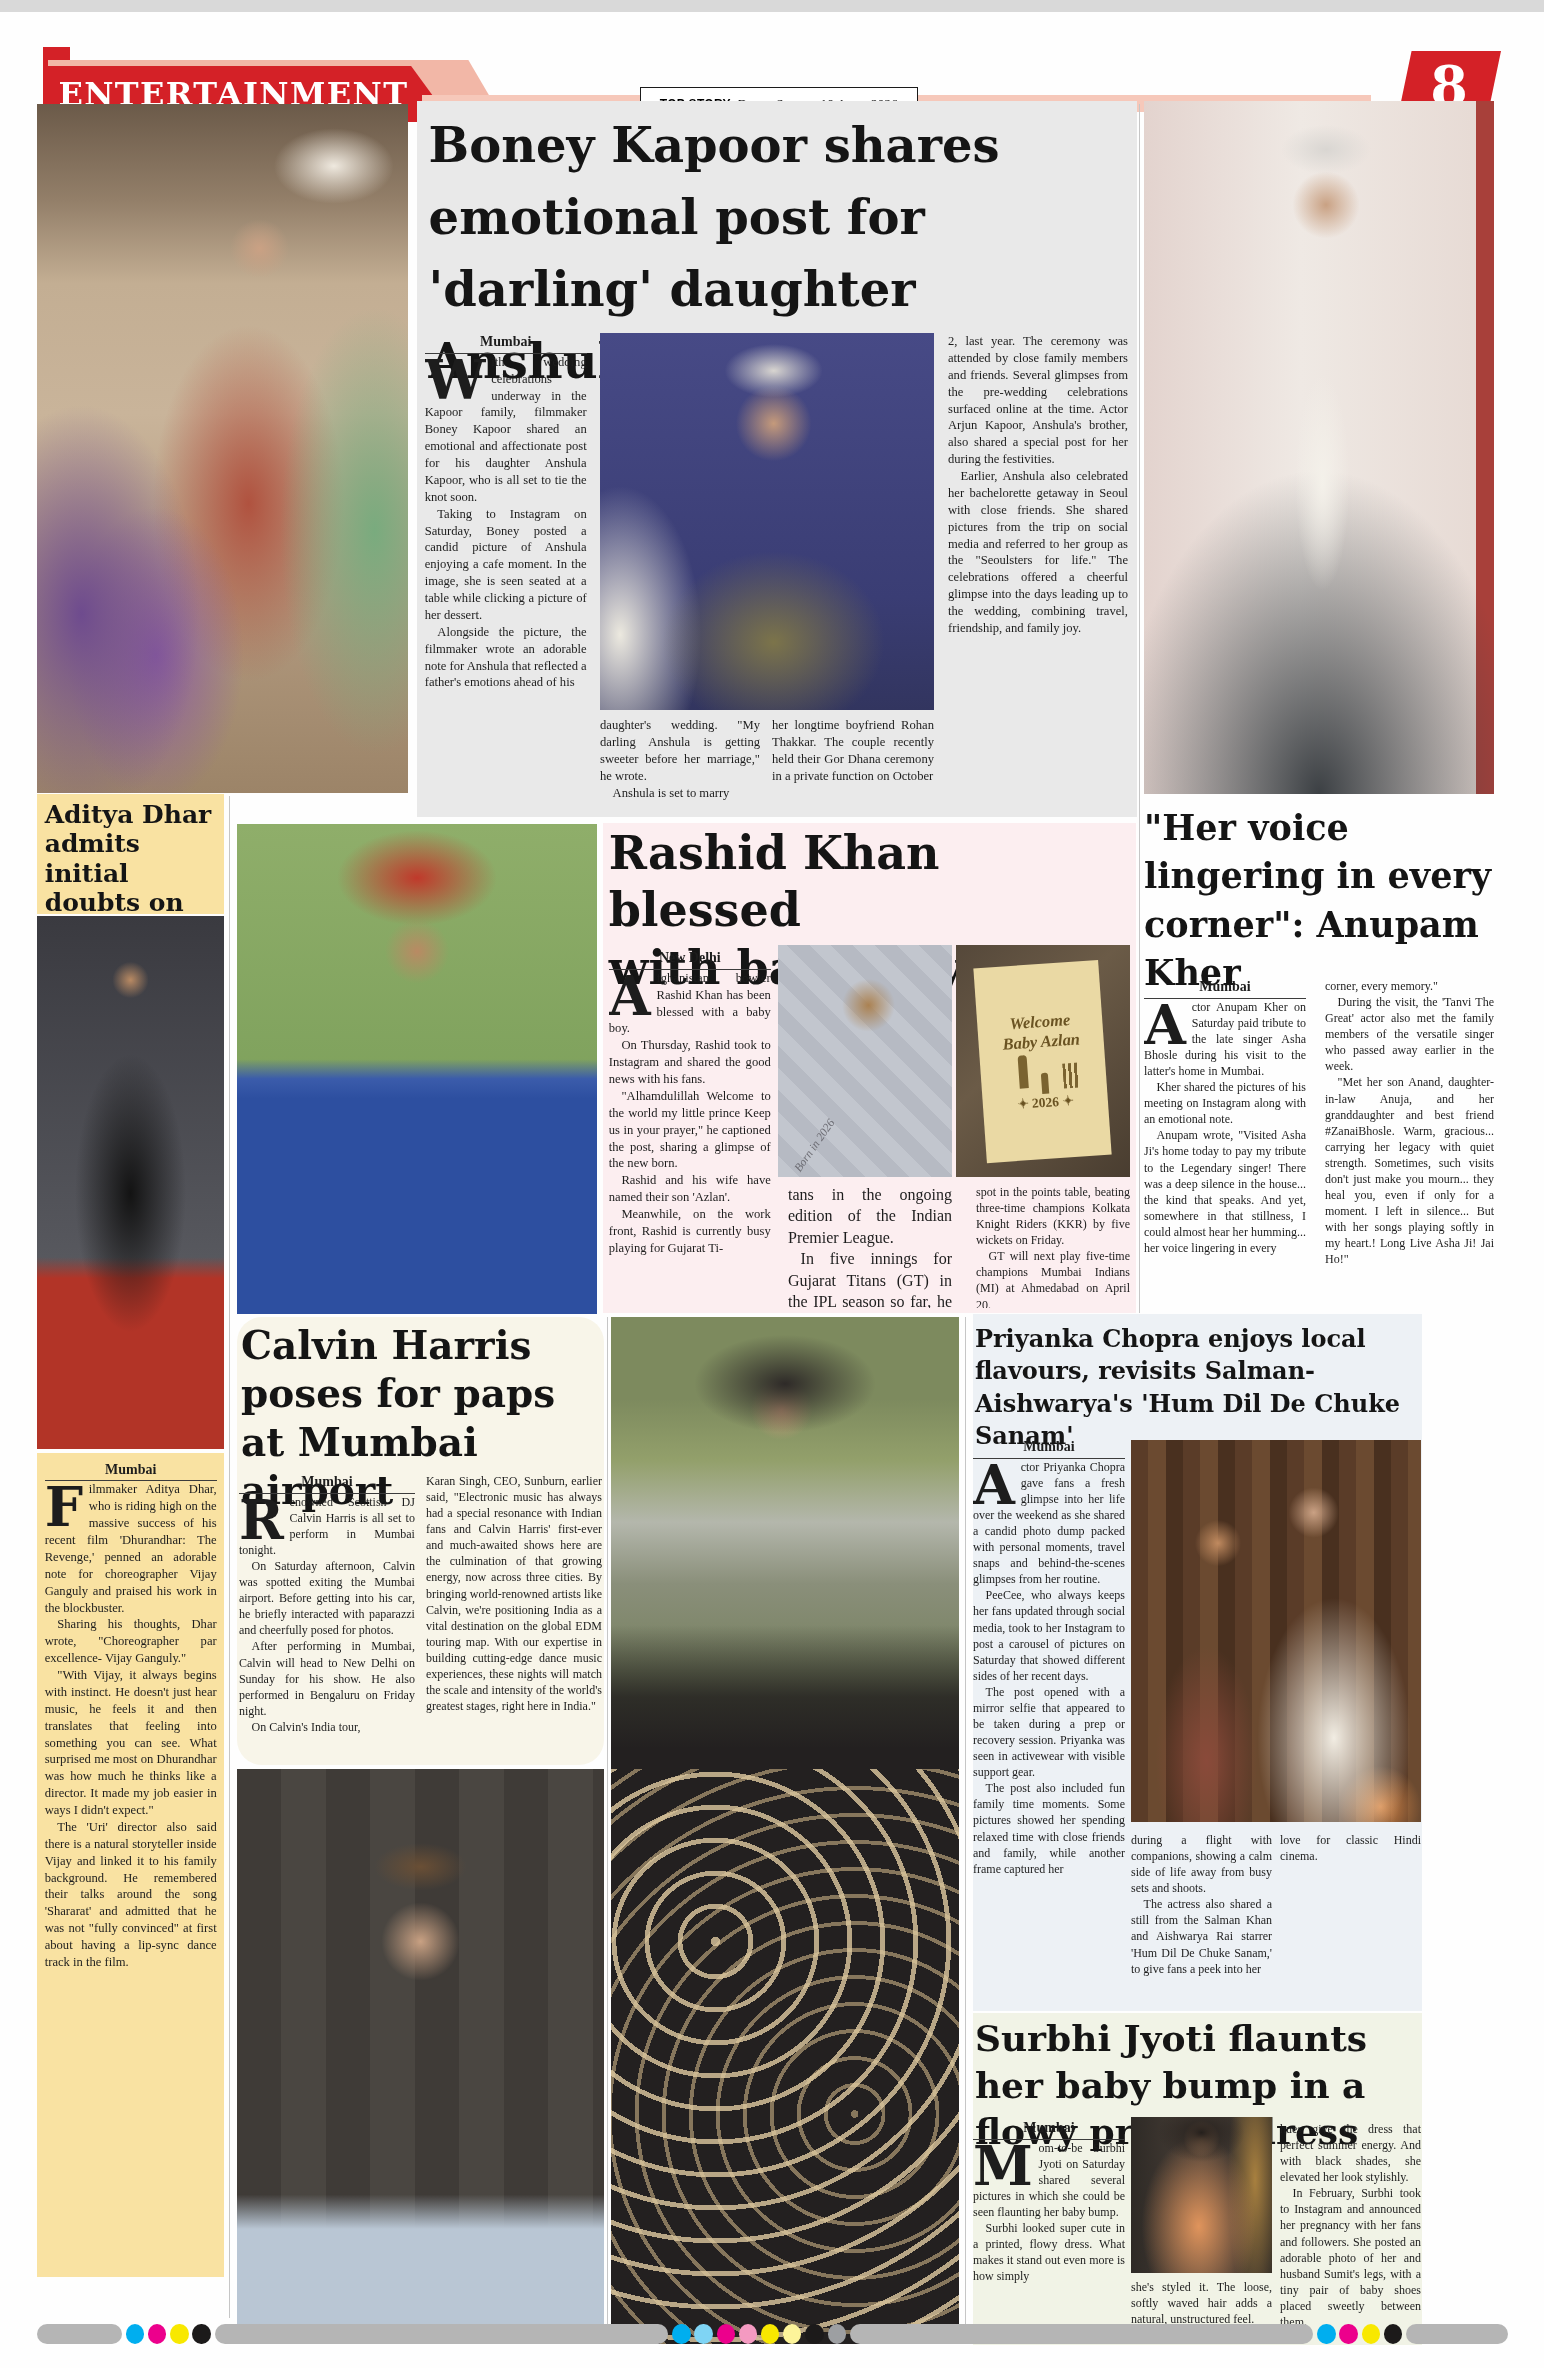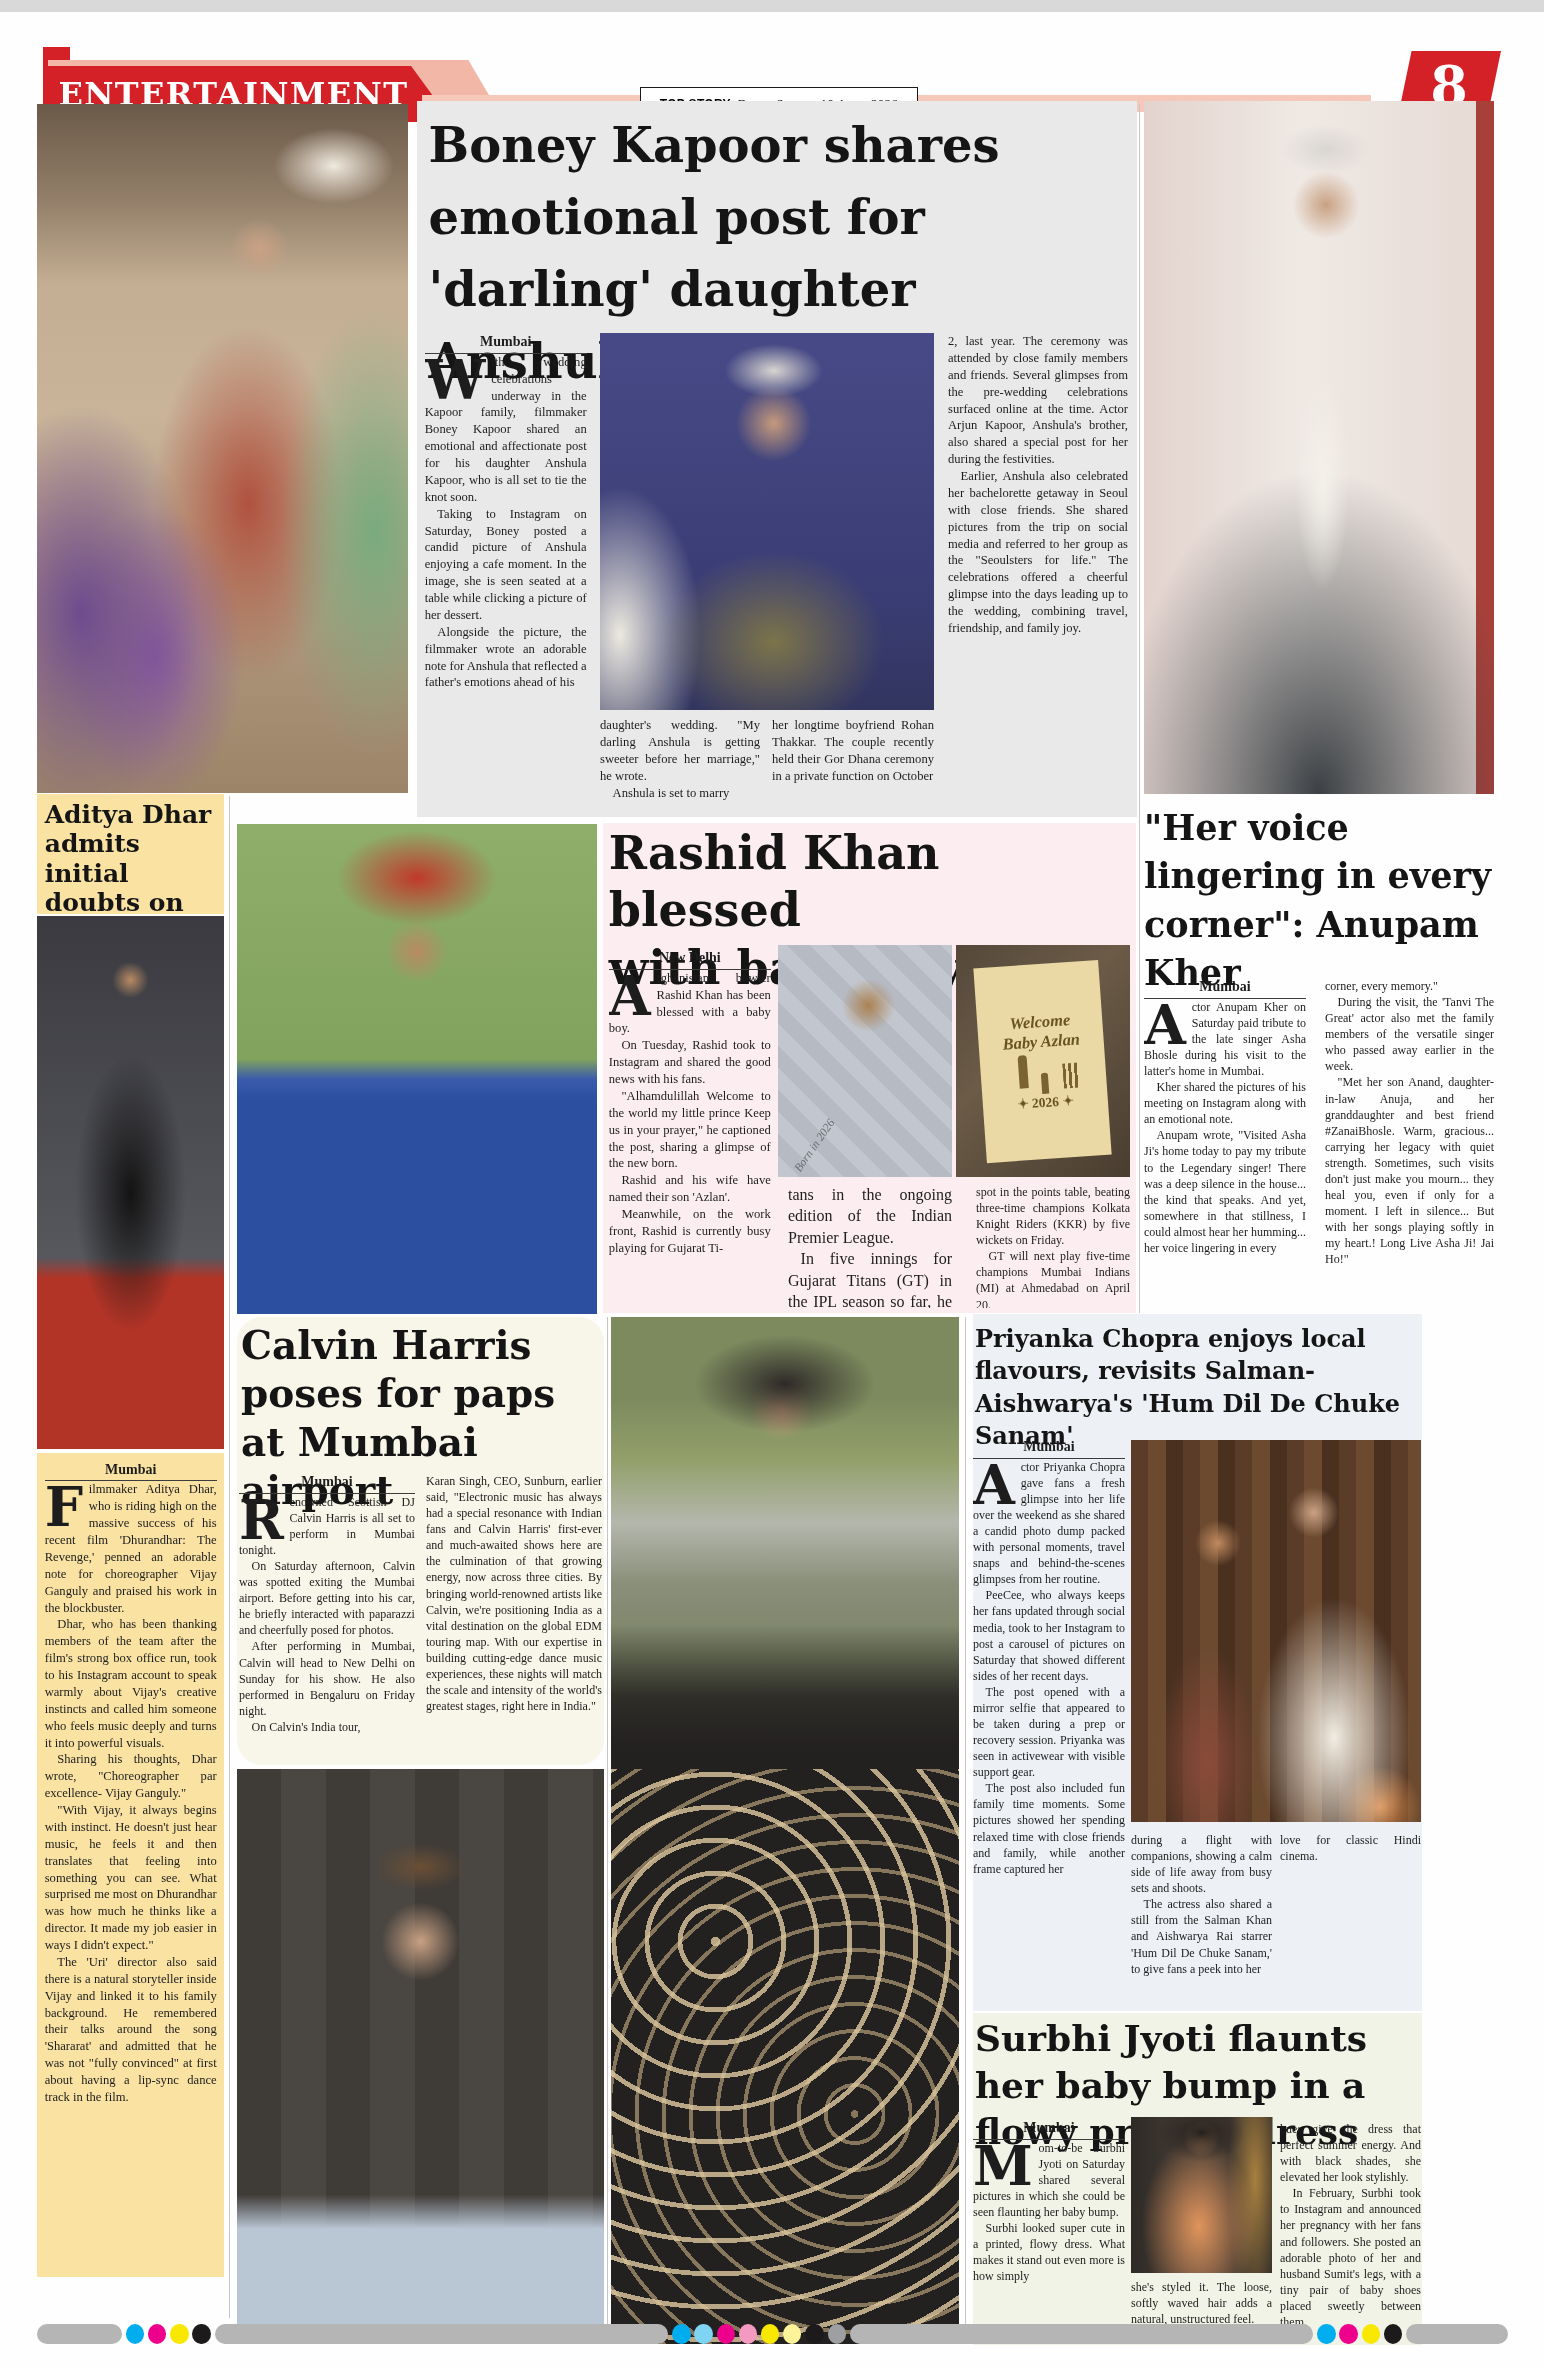--- a/index.html
+++ b/index.html
@@ -168,37 +168,36 @@
     <p>During the visit, the 'Tanvi The Great' actor also met the family members of the versatile singer who passed away earlier in the week.</p>
     <p>"Met her son Anand, daughter-in-law Anuja, and her granddaughter and best friend #ZanaiBhosle. Warm, gracious... carrying her legacy with quiet strength. Sometimes, such visits don't just make you mourn... they heal you, even if only for a moment. I left in silence... But with her songs playing softly in my heart.! Long Live Asha Ji! Jai Ho!"</p>
   </div>
 
   <div class="headline" style="position:absolute;left:37px;top:782px;width:172px;height:108px;background:#f9e2a2;
               padding:5.8px 7.7px;font-size:25px;line-height:1.18;">Aditya Dhar admits initial doubts on 'Shararat'</div>
   <div class="photo ph-aditya" style="left:37px;top:904px;width:187px;height:533px;"></div>
   <div class="col" style="left:37px;top:1441px;width:172px;height:809px;background:#f9e2a2;padding:7.7px;font-size:12.6px;">
     <p class="dateline">Mumbai</p>
     <p class="lead"><span class="dropcap">F</span><span>ilmmaker Aditya Dhar, who is riding high on the massive success of his recent film 'Dhurandhar: The Revenge,' penned an adorable note for choreographer Vijay Ganguly and praised his work in the blockbuster.</span></p>
-    <p>Dhar, who has been thanking members of the team after the film's strong box office run, took to his Instagram account to speak warmly about Vijay's creative instincts and called him someone who feels music deeply and turns it into powerful visuals.</p>
     <p>Sharing his thoughts, Dhar wrote, "Choreographer par excellence- Vijay Ganguly."</p>
     <p>"With Vijay, it always begins with instinct. He doesn't just hear music, he feels it and then translates that feeling into something you can see. What surprised me most on Dhurandhar was how much he thinks like a director. It made my job easier in ways I didn't expect."</p>
     <p>The 'Uri' director also said there is a natural storyteller inside Vijay and linked it to his family background. He remembered their talks around the song 'Shararat' and admitted that he was not "fully convinced" at first about having a lip-sync dance track in the film.</p>
   </div>
 
   <div class="photo ph-cricketer" style="left:237px;top:812px;width:360px;height:490px;"></div>
 
   <div class="abs" style="left:603px;top:811px;width:533px;height:490px;background:#fceef0;">
     <div class="headline" style="position:absolute;left:5.8px;top:1.9px;width:521px;font-size:46px;line-height:1.25;">
       <span>Rashid Khan blessed</span><br>
       <span>with baby boy</span>
     </div>
     <div class="col" style="left:5.8px;top:126px;width:162px;height:359px;">
       <p class="dateline">New Delhi</p>
       <p class="lead"><span class="dropcap">A</span><span>fghanistan bowler Rashid Khan has been blessed with a baby boy.</span></p>
-      <p>On Tuesday, Rashid took to Instagram and shared the good news with his fans.</p>
+      <p>On Thursday, Rashid took to Instagram and shared the good news with his fans.</p>
       <p>"Alhamdulillah Welcome to the world my little prince Keep us in your prayer," he captioned the post, sharing a glimpse of the new born.</p>
       <p>Rashid and his wife have named their son 'Azlan'.</p>
       <p>Meanwhile, on the work front, Rashid is currently busy playing for Gujarat Ti-</p>
     </div>
     <div class="photo ph-baby" style="left:175px;top:122px;width:174px;height:232px;">
       <div class="babynote">Born in 2026</div>
     </div>
     <div class="photo ph-plaque" style="left:353px;top:122px;width:174px;height:232px;">
       <div class="plaque-board">
         <div class="plaque-script">

